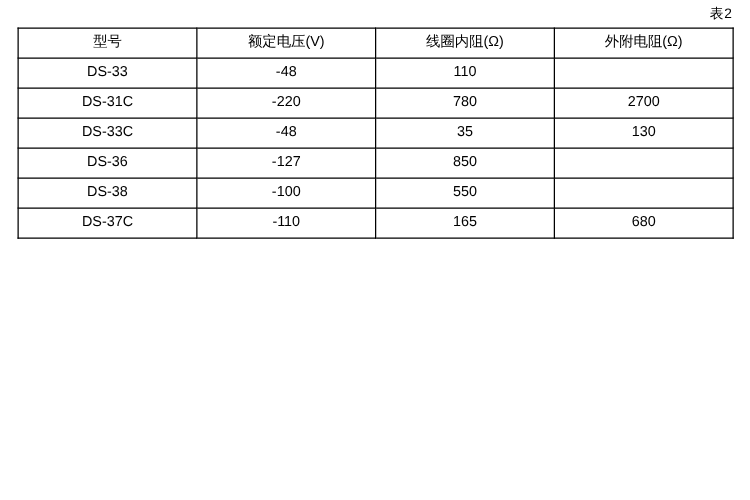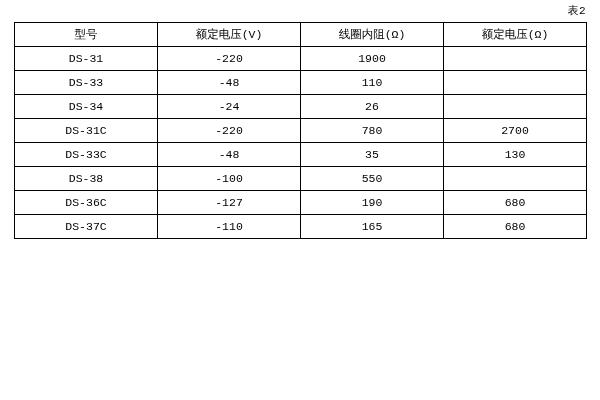--- a/index.html
+++ b/index.html
@@ -12,21 +12,20 @@
     background: #ffffff;
     font-family: "Liberation Sans", sans-serif;
     color: #000000;
     overflow: hidden;
   }
   .page {
     position: relative;
     width: 600px;
     height: 296px;
     box-sizing: border-box;
-    font-family: Liberation Mono, monospace;
   }
   .caption {
     position: absolute;
     top: 4px;
     right: 14px;
     font-size: 11px;
     line-height: 14px;
     color: #000;
     letter-spacing: 0.5px;
   }
@@ -74,65 +73,53 @@
         <col class="c0">
         <col class="c1">
         <col class="c2">
         <col class="c3">
       </colgroup>
       <thead>
         <tr>
           <th>型号</th>
           <th>额定电压(V)</th>
           <th>线圈内阻(Ω)</th>
-          <th>额定电压(Ω)</th>
+          <th>外附电阻(Ω)</th>
         </tr>
       </thead>
       <tbody id="table-body">
           <tr>
-            <td>DS-31</td>
-            <td>-220</td>
-            <td>1900</td>
-            <td></td>
-          </tr>
-          <tr>
             <td>DS-33</td>
             <td>-48</td>
             <td>110</td>
-            <td></td>
-          </tr>
-          <tr>
-            <td>DS-34</td>
-            <td>-24</td>
-            <td>26</td>
             <td></td>
           </tr>
           <tr>
             <td>DS-31C</td>
             <td>-220</td>
             <td>780</td>
             <td>2700</td>
           </tr>
           <tr>
             <td>DS-33C</td>
             <td>-48</td>
             <td>35</td>
             <td>130</td>
           </tr>
           <tr>
+            <td>DS-36</td>
+            <td>-127</td>
+            <td>850</td>
+            <td></td>
+          </tr>
+          <tr>
             <td>DS-38</td>
             <td>-100</td>
             <td>550</td>
             <td></td>
-          </tr>
-          <tr>
-            <td>DS-36C</td>
-            <td>-127</td>
-            <td>190</td>
-            <td>680</td>
           </tr>
           <tr>
             <td>DS-37C</td>
             <td>-110</td>
             <td>165</td>
             <td>680</td>
           </tr>
         </tbody>
     </table>
   </div>

